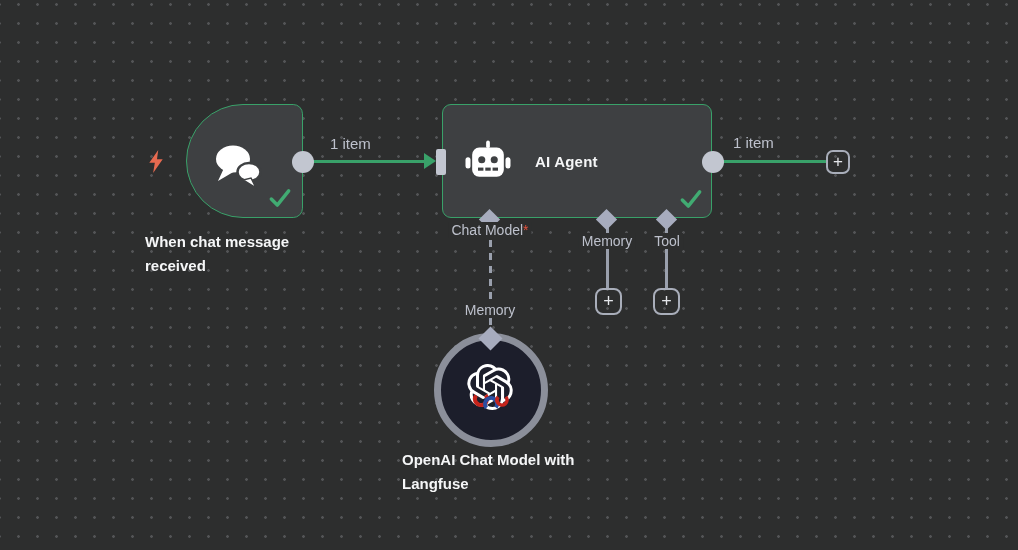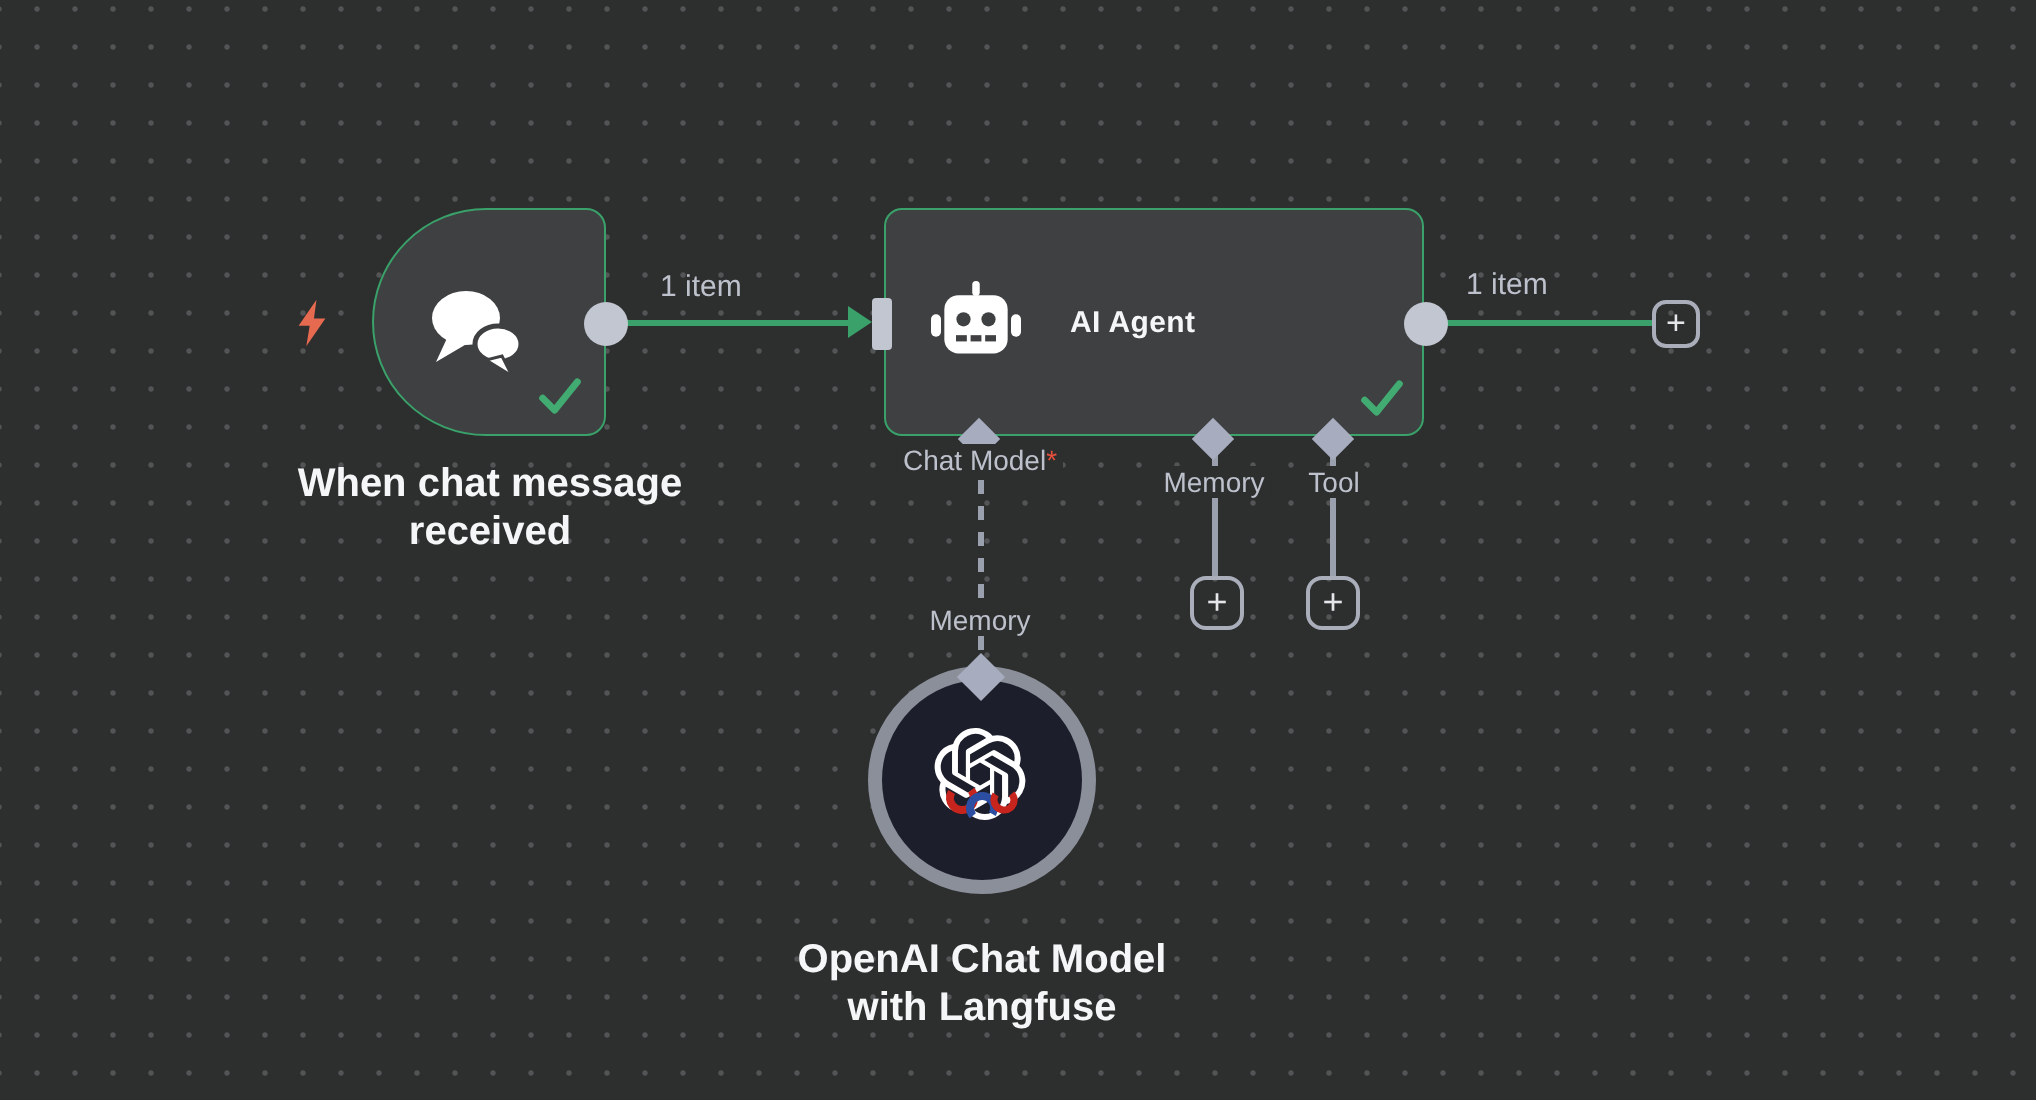--- a/index.html
+++ b/index.html
@@ -84,25 +84,25 @@
   .node-check{position:absolute;width:26px;height:26px;}
   .trigger-check{right:9px;bottom:6px;}
   .agent-check{right:7px;bottom:5px;}
   .chat-icon{position:absolute;left:24px;top:38px;width:56px;height:48px;}
   .robot-icon{position:absolute;left:20px;top:33px;width:50px;height:50px;}
   .agent-title{
     position:absolute;left:92px;top:0;height:100%;display:flex;align-items:center;
     color:var(--title-white);font-size:15px;font-weight:bold;letter-spacing:.2px;
   }
   .node-title{
-    position:absolute;text-align:center;color:var(--title-white);
-    font-size:20px;font-weight:bold;line-height:24px;z-index:2;
+    position:absolute;text-align:left;color:var(--title-white);
+    font-size:15px;font-weight:bold;line-height:24px;z-index:2;
   }
   .trigger-title{left:145px;top:230px;width:200px;}
-  .model-title{left:391px;top:448px;width:200px;margin-top:20px;}
+  .model-title{left:402px;top:448px;width:200px;}
   
   .sub-label{
     position:absolute;z-index:5;transform:translateX(-50%);
     color:var(--label-gray);font-size:14px;
     background:var(--canvas-bg);padding:0 3px;white-space:nowrap;
   }
   .l-chatmodel{left:490px;top:222px;}
   .l-memory{left:607px;top:233px;}
   .l-tool{left:667px;top:233px;}
   .l-model{left:490px;top:302px;}

